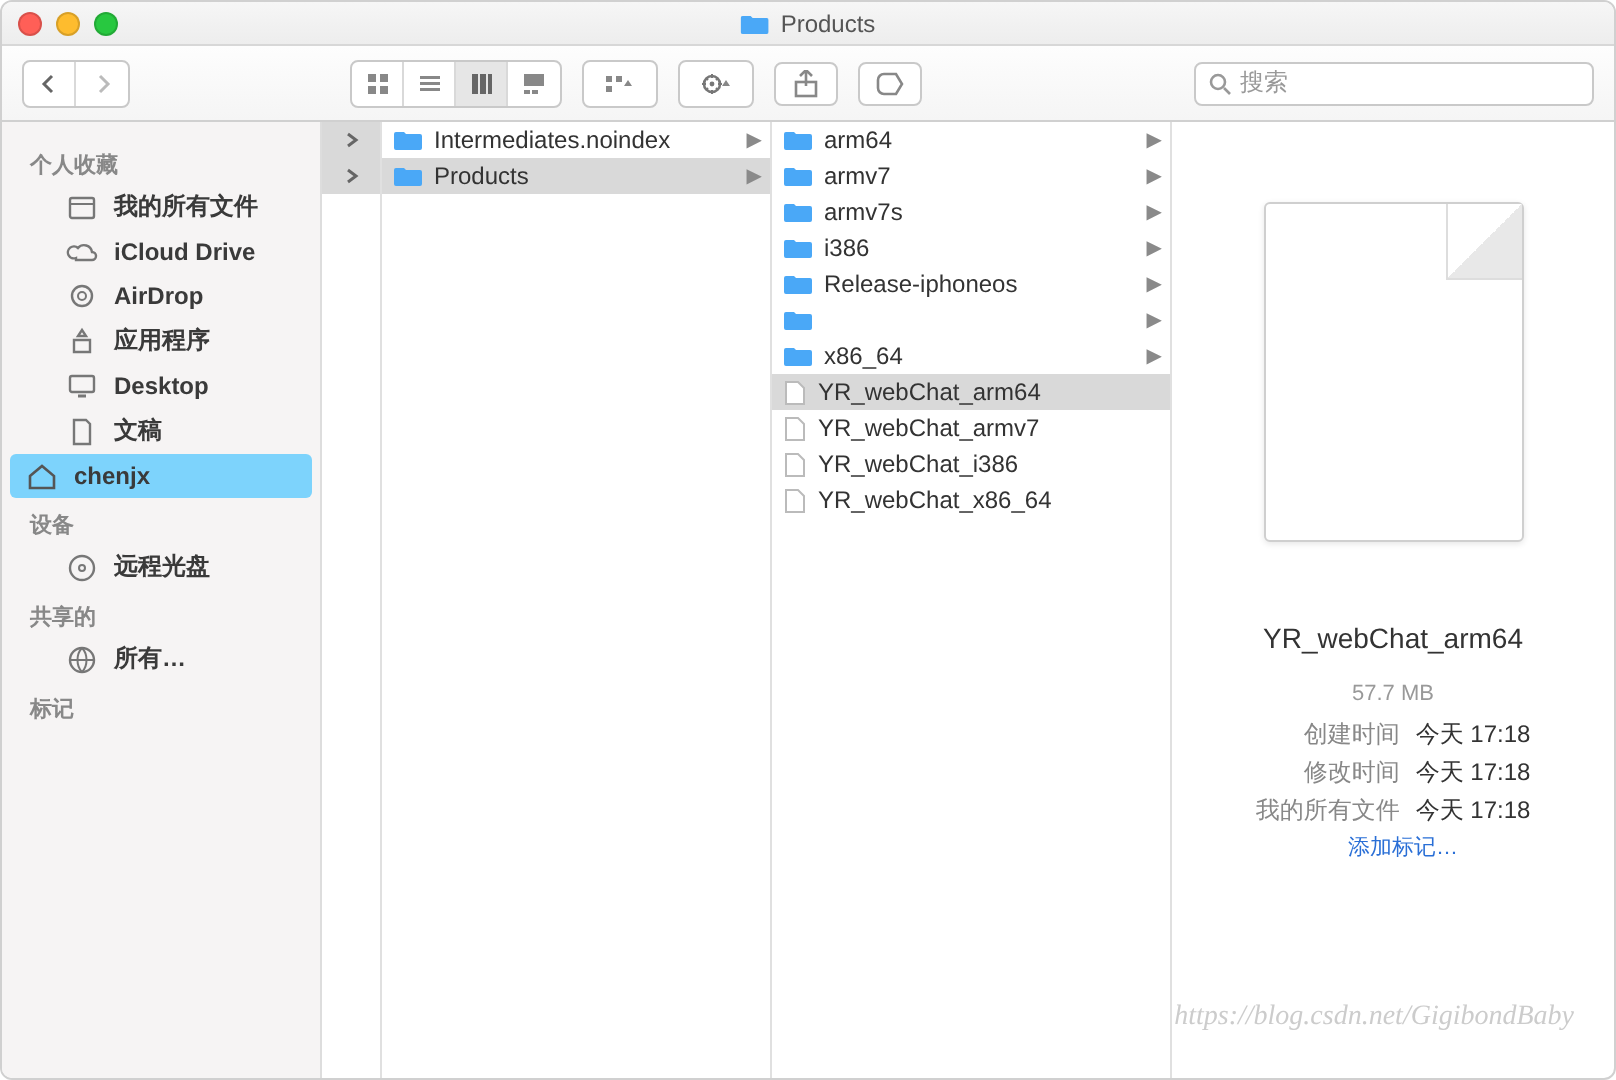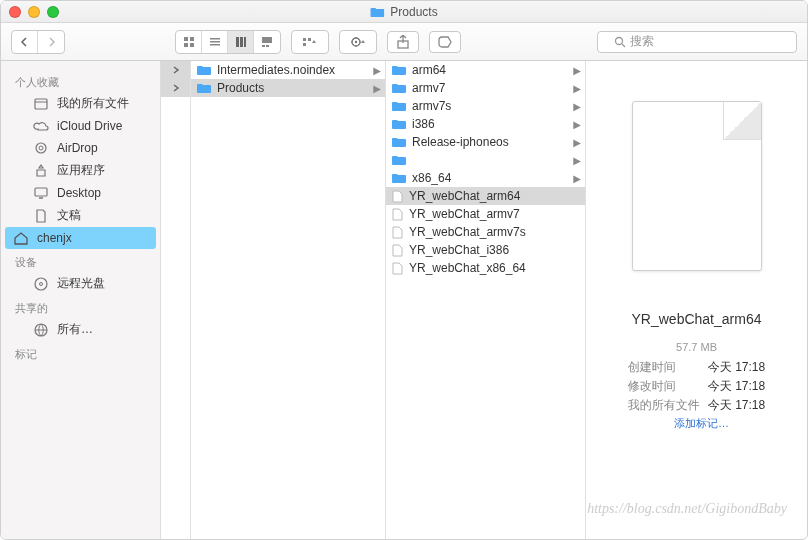--- a/index.html
+++ b/index.html
@@ -11,43 +11,43 @@
 .titlebar .centered { position:absolute; left:50%; transform:translateX(-50%); display:flex; align-items:center; gap:6px; color:#555; }
 .fldr-icon { width:14px; height:11px; display:inline-block; }
 .fldr-icon svg { width:14px; height:11px; }
 .toolbar { height:38px; background:linear-gradient(#fdfdfd,#f5f5f5); border-bottom:1px solid #d0d0d0; display:flex; align-items:center; padding:0 10px; gap:10px; }
 .seg { display:flex; border:1px solid #c9c9c9; border-radius:4px; background:#fff; overflow:hidden; }
 .segbtn { width:26px; height:22px; display:flex; align-items:center; justify-content:center; border-right:1px solid #d9d9d9; color:#666; }
 .segbtn:last-child{border-right:none;}
 .segbtn.active{background:#e6e6e6;}
 .tbtn { display:flex; align-items:center; justify-content:center; width:32px; height:22px; border:1px solid #c9c9c9; border-radius:4px; background:#fff; color:#666; }
 .search { flex:1; display:flex; justify-content:flex-end; }
-.search-field { width:200px; height:22px; border:1px solid #c9c9c9; border-radius:4px; display:flex; align-items:center; gap:4px; padding:0 16px; color:#999; background:#fff; }
+.search-field { width:200px; height:22px; border:1px solid #c9c9c9; border-radius:4px; display:flex; align-items:center; gap:4px; padding:0 6px; color:#999; background:#fff; }
 .workspace { display:flex; height:calc(540px - 22px - 38px); }
-.sidebar { width:160px; background:#f6f4f4; border-right:1px solid #ddd; padding:8px 0 0 0; overflow:auto; }
+.sidebar { width:160px; background:#f6f4f4; border-right:1px solid #ddd; padding:8px 0 0 0; overflow:auto;font-weight:bold; }
 .side-header { font-size:11px; color:#888; padding:6px 14px 2px; }
 .side-item { display:flex; align-items:center; gap:8px; padding:3px 12px; color:#3a3a3a;margin-left:20px; }
 .side-item.sel { background:#7dd3fc; border-radius:3px; margin:0 4px; padding-left:8px;}
 .side-item .ic { width:16px; height:16px; display:flex; align-items:center; justify-content:center; color:#737373; }
 .columns { flex:1; display:flex; overflow:hidden; }
 .col { border-right:1px solid #e0e0e0; overflow:auto;text-align:center; }
 .col1 { width:30px; background:#fff; }
 .col1 .band{ height:18px; background:#d9d9d9; display:flex; align-items:center; justify-content:center; color:#555;}
 .col2 { width:195px; }
 .col3 { width:200px; }
 .row { display:flex; align-items:center; gap:6px; padding:2px 6px; height:18px; color:#333; position:relative; }
 .row.sel { background:#d9d9d9; }
 .row .arrow { position:absolute; right:4px; color:#8a8a8a; font-size:10px;}
 .preview { flex:1; display:flex; flex-direction:column; align-items:center; padding:40px 10px 10px; }
 .doc-icon { width:130px; height:170px; border:1px solid #cfcfcf; border-radius:3px; position:relative; background:#fff; box-shadow:0 1px 3px rgba(0,0,0,0.1); }
 .doc-icon .fold { position:absolute; top:0; right:0; width:38px; height:38px; background:linear-gradient(135deg, #fff 50%, #e8e8e8 50%); border-left:1px solid #ddd; border-bottom:1px solid #ddd; }
 .pv-name { margin-top:40px; font-size:14px; color:#333; }
 .pv-size { color:#999; margin-top:14px; font-size:11px;}
 .meta { margin-top:6px; display:grid; grid-template-columns:auto auto; gap:2px 8px; font-size:11px; }
-.meta .k{ color:#888;}
+.meta .k{ text-align:right; color:#888;}
 .meta .v{ color:#333;}
 .tags { color:#2a6fd6; font-size:11px; margin-top:2px;margin-left:10px;}
 .watermark { position:absolute; right:20px; bottom:22px; color:#ccc; font-style:italic; font-size:14px; font-family: Georgia, serif; }
 svg{display:block;}
 </style>
 </head>
 <body>
 
 <div class="titlebar">
   <div class="traffic">
@@ -342,28 +342,20 @@
           </span>
           <span>YR_webChat_arm64</span>
         </div>
         <div class="row">
           <span>
             <svg width="11" height="13" viewBox="0 0 11 13">
               <path d="M1 1h6l3 3v8H1z" fill="#fff" stroke="#bbb"></path>
             </svg>
           </span>
           <span>YR_webChat_armv7</span>
-        </div>
-        <div class="row">
-          <span>
-            <svg width="11" height="13" viewBox="0 0 11 13">
-              <path d="M1 1h6l3 3v8H1z" fill="#fff" stroke="#bbb"></path>
-            </svg>
-          </span>
-          <span>YR_webChat_armv7s</span>
         </div>
         <div class="row">
           <span>
             <svg width="11" height="13" viewBox="0 0 11 13">
               <path d="M1 1h6l3 3v8H1z" fill="#fff" stroke="#bbb"></path>
             </svg>
           </span>
           <span>YR_webChat_i386</span>
         </div>
         <div class="row">

